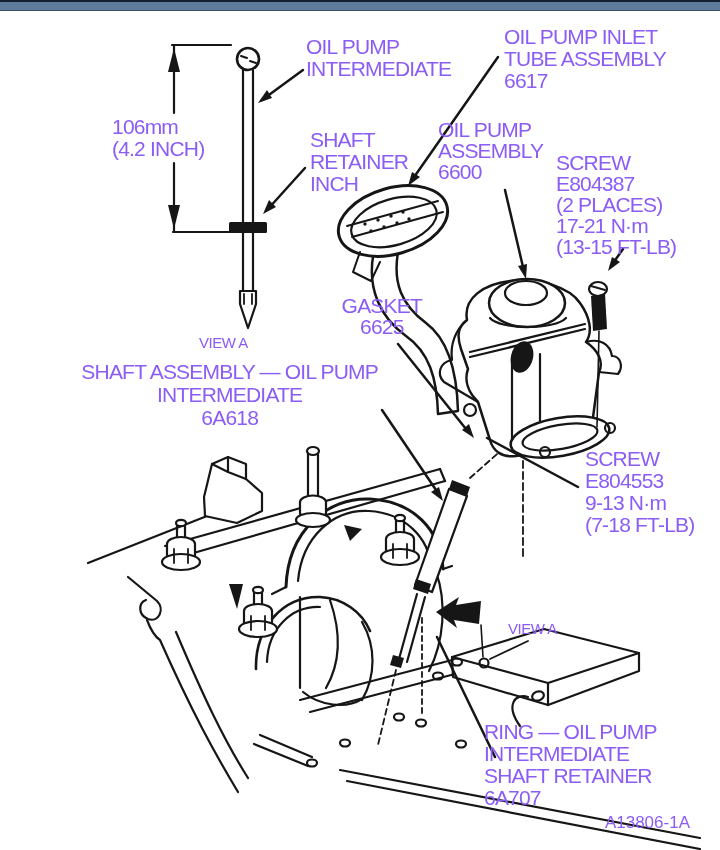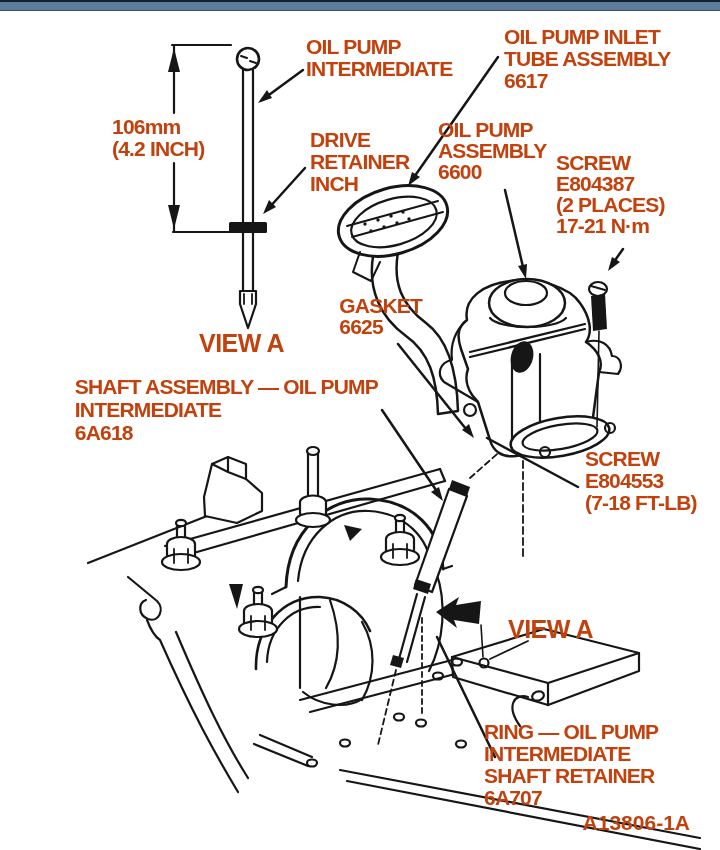--- a/index.html
+++ b/index.html
@@ -1,26 +1,26 @@
 <!DOCTYPE html>
 <html><head>
 <meta charset="utf-8">
 <style>
   html,body{margin:0;padding:0;background:#ffffff;}
   #stage{position:relative;width:720px;height:850px;background:#ffffff;overflow:hidden;
          font-family:"Liberation Sans",sans-serif;}
   #topbar{position:absolute;left:0;top:0;width:720px;height:11px;background:#5f7c9b;
           border-top:2px solid #132030;border-bottom:1px solid #3d5268;box-sizing:border-box;}
   svg{position:absolute;left:0;top:0;}
-  .lbl{position:absolute;font-weight:700;font-size:21px;line-height:22px;letter-spacing:-0.8px;
-       color:#c2410c;white-space:nowrap;}
+  .lbl{position:absolute;font-weight:400;font-size:21px;line-height:22px;letter-spacing:-0.8px;
+       color:#8b5cf6;white-space:nowrap;}
   .ctr{text-align:left;}
-  .rgt{text-align:left;}
-  .viewa{font-size:25px;letter-spacing:-0.5px;}
-  .figid{font-size:21px;letter-spacing:0px;}
+  .rgt{text-align:center;}
+  .viewa{font-size:15px;letter-spacing:-0.5px;}
+  .figid{font-size:17px;letter-spacing:0px;}
 </style>
 </head>
 <body>
 
 <div id="stage">
   <div id="topbar"></div>
 
   <svg width="720" height="850" viewBox="0 0 720 850" fill="none" stroke="#161616" stroke-width="2.2" stroke-linecap="round" stroke-linejoin="round">
 
     <g>
@@ -211,52 +211,54 @@
     <div>TUBE ASSEMBLY</div>
     <div>6617</div>
   </div>
 
   <div class="lbl ctr" style="left:112px;top:116px;width:122px">
     <div>106mm</div>
     <div>(4.2 INCH)</div>
   </div>
 
   <div class="lbl" style="left:310px;top:129px">
-    <div>DRIVE</div>
+    <div>SHAFT</div>
     <div>RETAINER</div>
     <div>INCH</div>
   </div>
 
   <div class="lbl ctr" style="left:438px;top:119px;width:130px;line-height:21px">
     <div>OIL PUMP</div>
     <div>ASSEMBLY</div>
     <div>6600</div>
   </div>
 
   <div class="lbl ctr" style="left:556px;top:152px;width:148px;line-height:21px">
     <div>SCREW</div>
     <div>E804387</div>
     <div>(2 PLACES)</div>
     <div>17-21 N·m</div>
+    <div>(13-15 FT-LB)</div>
   </div>
 
   <div class="lbl rgt" style="right:298px;top:295px;line-height:21px">
     <div>GASKET</div>
     <div>6625</div>
   </div>
 
-  <div class="lbl rgt" style="right:342px;top:375px;line-height:23px">
+  <div class="lbl rgt" style="right:342px;top:360px;line-height:23px">
     <div>SHAFT ASSEMBLY — OIL PUMP</div>
     <div>INTERMEDIATE</div>
     <div>6A618</div>
   </div>
 
   <div class="lbl" style="left:585px;top:448px">
     <div>SCREW</div>
     <div>E804553</div>
+    <div>9-13 N·m</div>
     <div>(7-18 FT-LB)</div>
   </div>
 
   <div class="lbl viewa" style="left:199px;top:332px">VIEW A</div>
 
   <div class="lbl viewa" style="left:508px;top:618px">VIEW A</div>
 
   <div class="lbl" style="left:484px;top:721px">
     <div>RING — OIL PUMP</div>
     <div>INTERMEDIATE</div>

